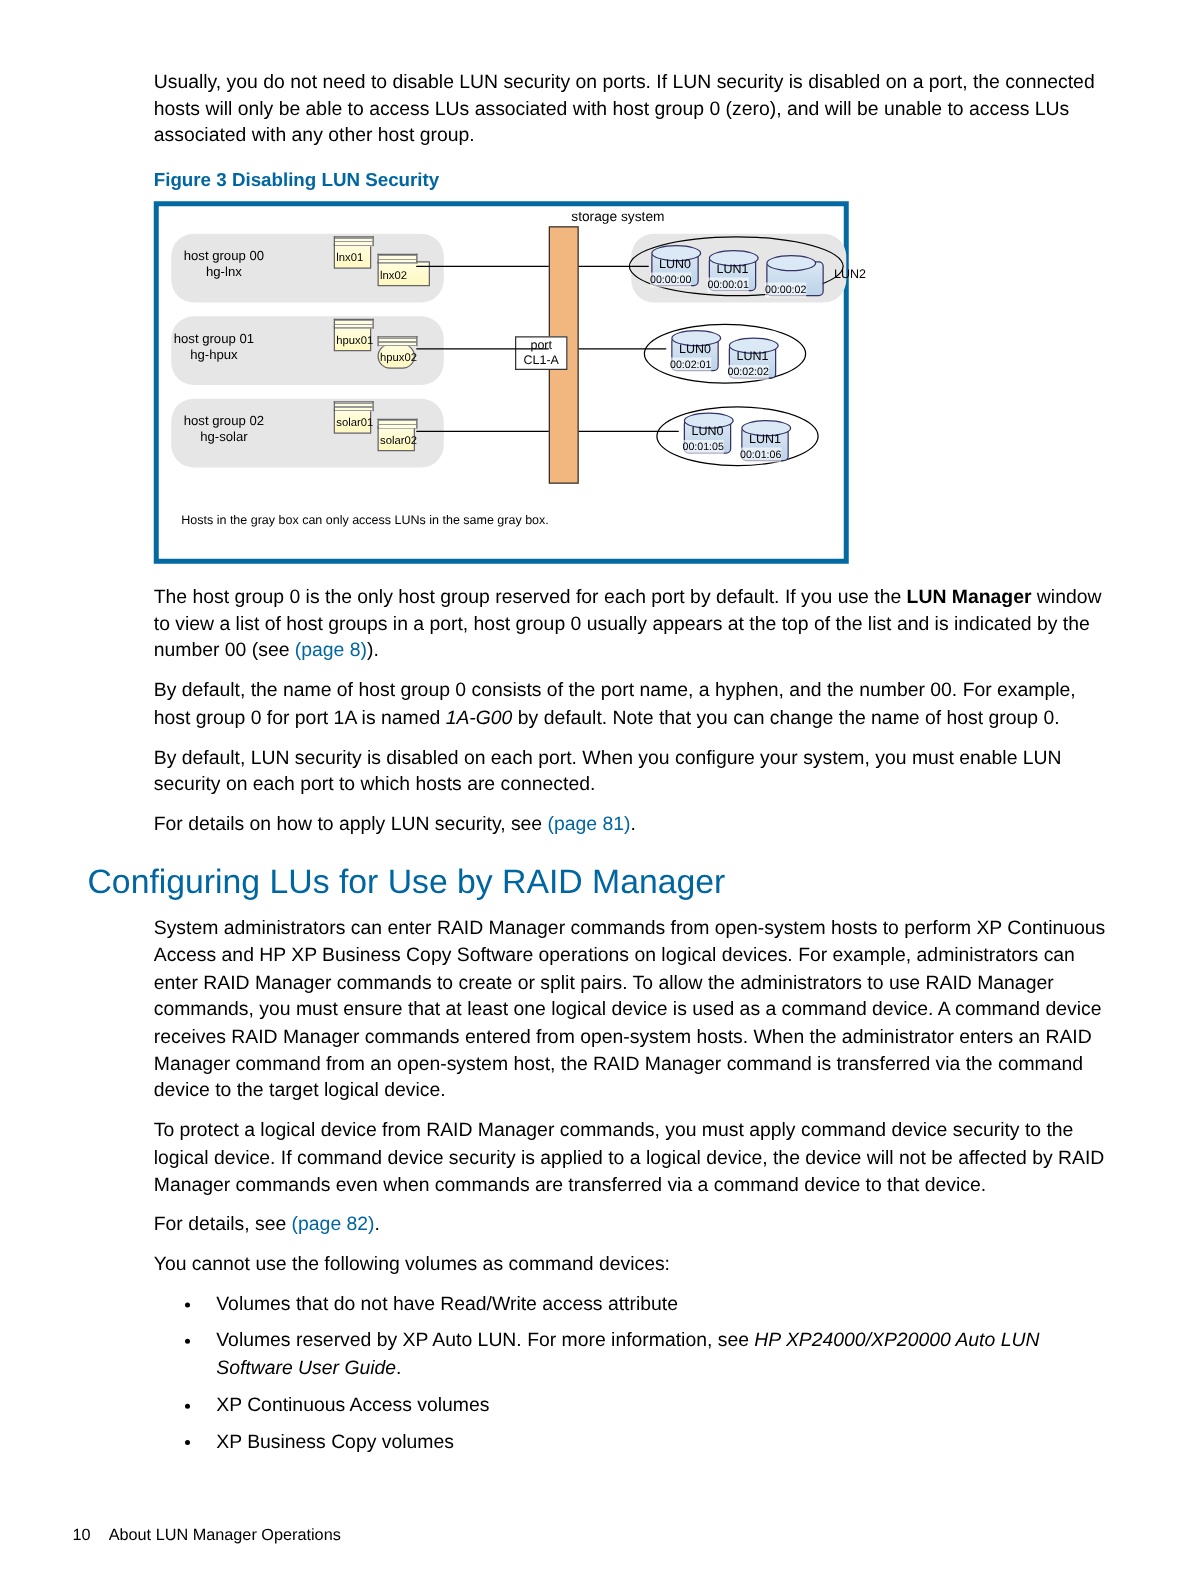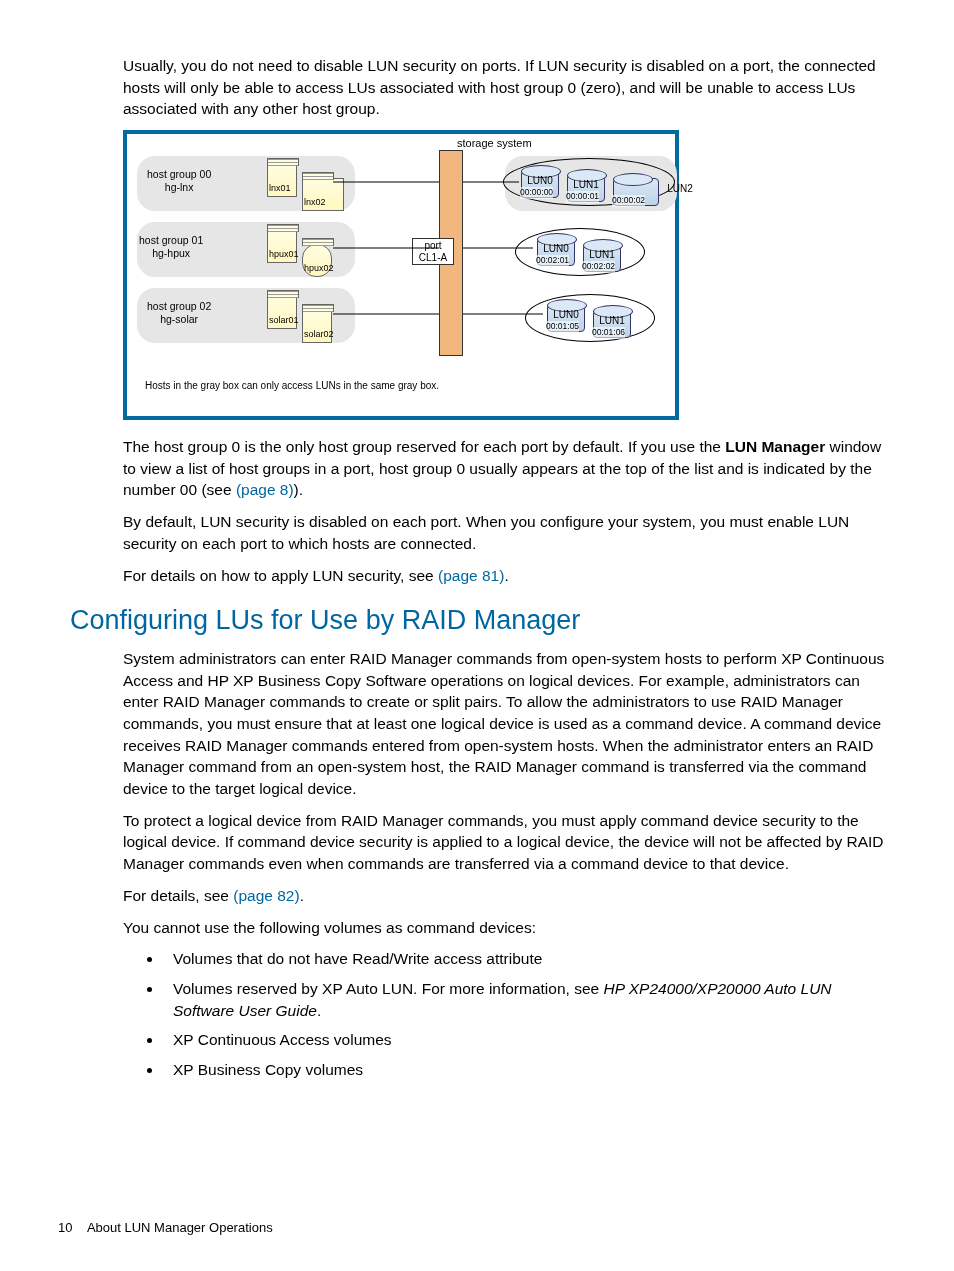--- a/index.html
+++ b/index.html
@@ -32,21 +32,21 @@
     margin-bottom: 16px;
   }
   .graybox {
     position: absolute;
     background: #e6e6e6;
     border-radius: 18px;
   }
   .hostlabel { position: absolute; text-align: center; line-height: 1.2; }
   .server {
     position: absolute;
-    width: 30px; height: 33px;
+    width: 30px; height: 20px;
     background: linear-gradient(#fffde0,#fff8c0);
     border: 1px solid #666;
   }
   .server::before {
     content:""; position:absolute; top:-7px; left:-1px; width:30px; height:7px;
     background: repeating-linear-gradient(#999 0 1px,#fffde0 1px 3px);
     border:1px solid #666; border-bottom:none;
   }
   .server span { position:absolute; bottom:1px; left:1px; font-size:9px; }
   .portbox {
@@ -89,20 +89,21 @@
     font-size: 13px;
   }
   .italic { font-style: italic; }
   .bold { font-weight: bold; }
 </style>
 </head>
 <body>
 
 <div class="indent">
   <p>Usually, you do not need to disable LUN security on ports. If LUN security is disabled on a port, the connected hosts will only be able to access LUs associated with host group 0 (zero), and will be unable to access LUs associated with any other host group.</p>
+  <div class="figure-caption">Figure 3 Disabling LUN Security</div>
 
   <div class="diagram">
     <span class="storagelbl" style="left:330px; top:2px;">storage system</span>
 
     <div class="graybox" style="left:10px; top:22px; width:218px; height:55px;"></div>
     <div class="graybox" style="left:10px; top:88px; width:218px; height:55px;"></div>
     <div class="graybox" style="left:10px; top:154px; width:218px; height:55px;"></div>
 
     <div class="hostlabel" style="left:20px; top:34px;">
       <span>host group 00</span><br>
@@ -187,20 +188,23 @@
       <line x1="336" y1="180" x2="416" y2="180" stroke="#000"></line>
     </svg>
 
     <div class="caption-note" style="left:18px; top:246px;">Hosts in the gray box can only access LUNs in the same gray box.</div>
   </div>
 
   <p>
     <span>The host group 0 is the only host group reserved for each port by default. If you use the </span><span class="bold">LUN Manager</span><span> window to view a list of host groups in a port, host group 0 usually appears at the top of the list and is indicated by the number 00 (see </span><span class="link">(page 8)</span><span>).</span>
   </p>
 
+  <p>
+    <span>By default, the name of host group 0 consists of the port name, a hyphen, and the number 00. For example, host group 0 for port 1A is named </span><span class="italic">1A-G00</span><span> by default. Note that you can change the name of host group 0.</span>
+  </p>
 
   <p>By default, LUN security is disabled on each port. When you configure your system, you must enable LUN security on each port to which hosts are connected.</p>
 
   <p>
     <span>For details on how to apply LUN security, see </span><span class="link">(page 81)</span><span>.</span>
   </p>
 </div>
 
 <div class="h2">Configuring LUs for Use by RAID Manager</div>
 

